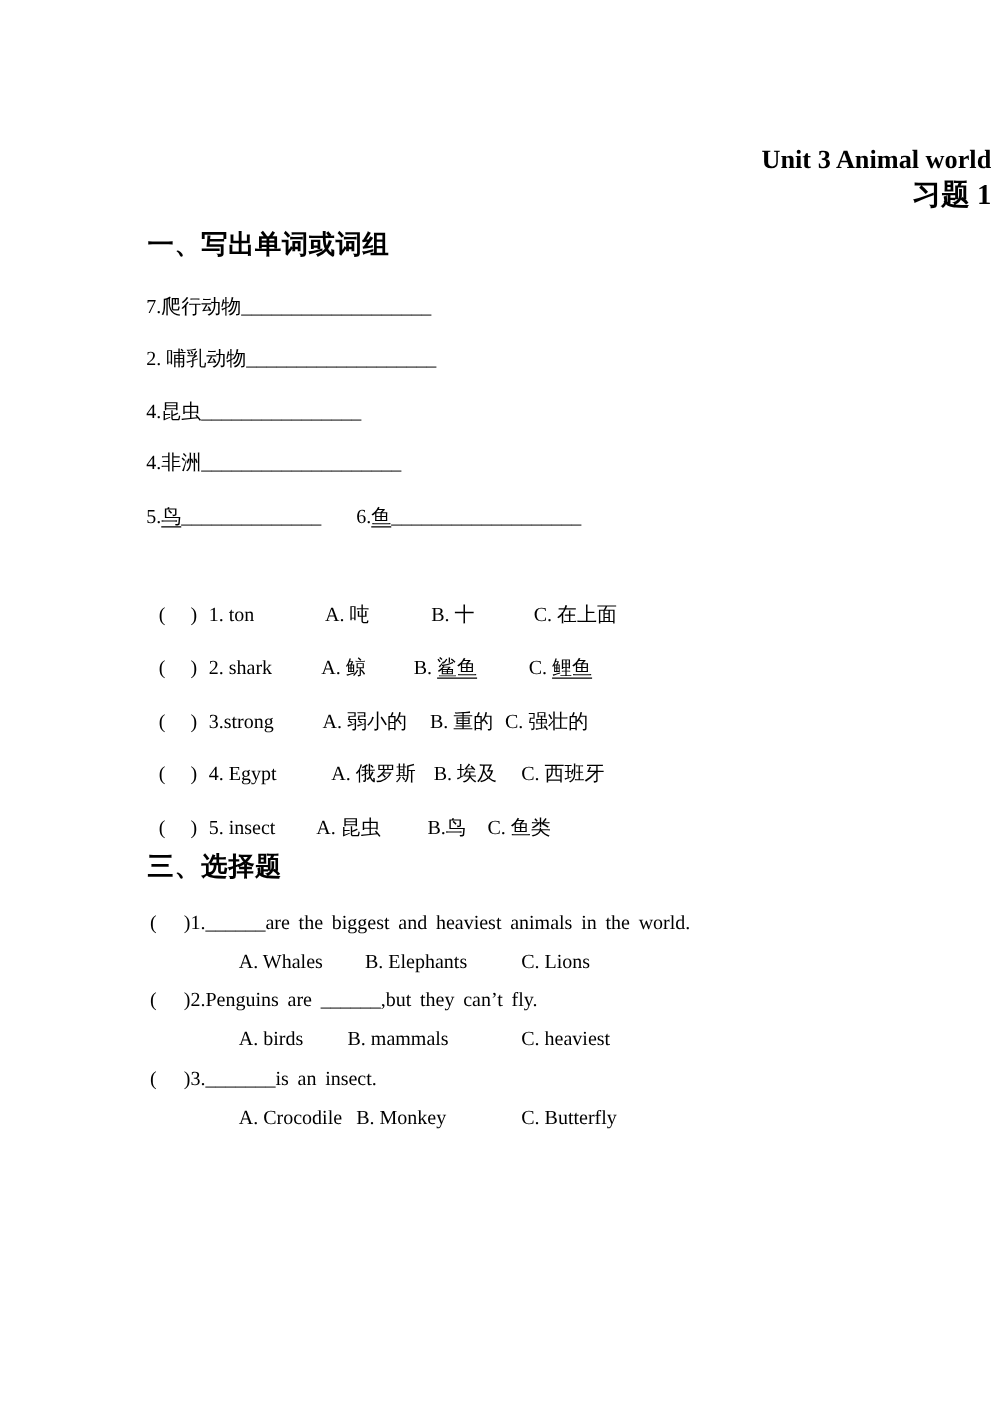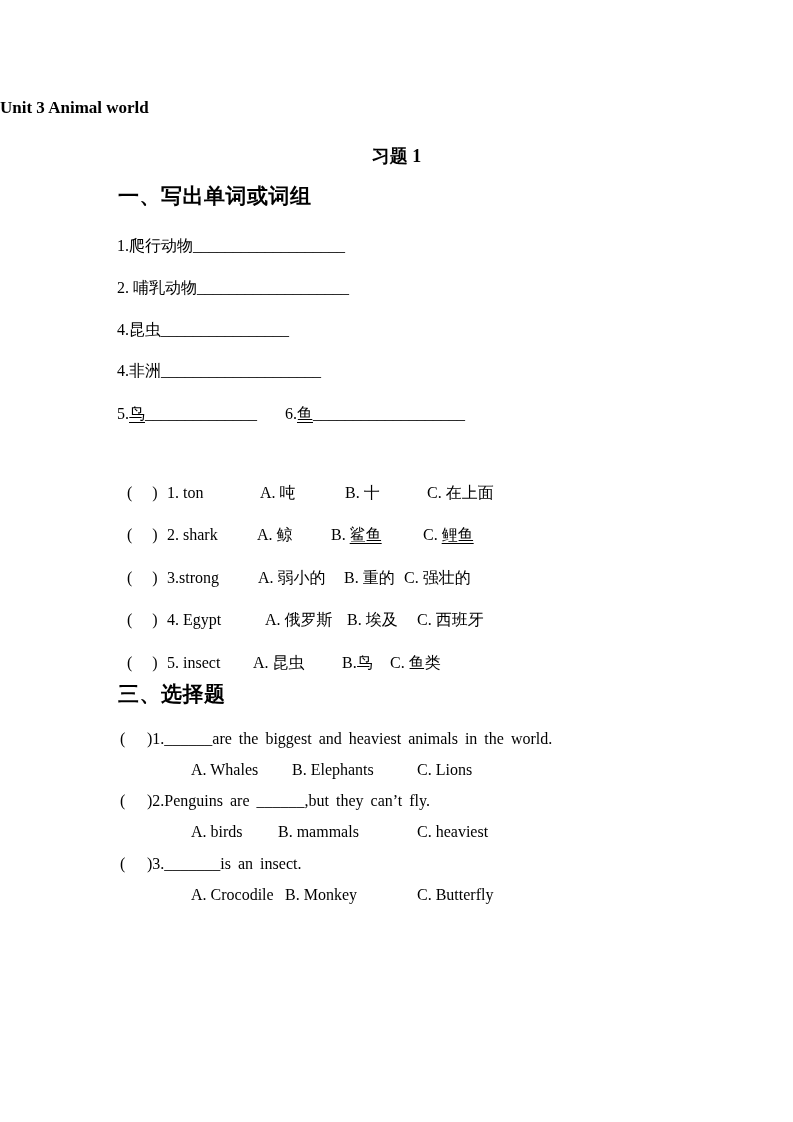--- a/index.html
+++ b/index.html
@@ -9,28 +9,28 @@
     height: 1122px;
     background: #ffffff;
     color: #000000;
     font-family: "Liberation Serif", "DejaVu Serif", serif;
     font-size: 16px;
     overflow: hidden;
   }
   .abs { position: absolute; white-space: nowrap; line-height: 20px; }
 
   .title {
-    left: 0; right: 0; top: 96px;
-    text-align: left;
-    font-size: 17px; font-weight: 700; line-height: 24px;
+    left: 0; right: 0; top: 115px;
+    text-align: right;
+    font-size: 21px; font-weight: 700; line-height: 24px;
   }
   .subtitle {
     left: 0; right: 0; top: 144px;
-    text-align: center;
-    font-size: 18px; font-weight: 700; line-height: 24px;
+    text-align: right;
+    font-size: 23px; font-weight: 700; line-height: 24px;
   }
   .sec-h {
     left: 118px;
     font-family: "Liberation Sans", "DejaVu Sans", sans-serif;
     font-size: 21px; font-weight: 700; line-height: 24px;
     letter-spacing: 0.5px;
   }
   .item { left: 117px; }
   .g6 { position: absolute; left: 168px; top: 0; white-space: nowrap; }
 
@@ -58,21 +58,21 @@
 </head>
 <body>
 
 <div class="page">
 
   <div class="abs title">Unit 3 Animal world</div>
   <div class="abs subtitle">习题 1</div>
 
   <div class="abs sec-h" style="top:184px">一、写出单词或词组</div>
 
-  <div class="abs item" style="top:236px"><span>1.爬行动物</span><span class="blank">___________________</span></div>
+  <div class="abs item" style="top:236px"><span>7.爬行动物</span><span class="blank">___________________</span></div>
 
   <div class="abs item" style="top:278px"><span>2. 哺乳动物</span><span class="blank">___________________</span></div>
 
   <div class="abs item" style="top:320px"><span>4.昆虫</span><span class="blank">________________</span></div>
 
   <div class="abs item" style="top:361px"><span>4.非洲</span><span class="blank">____________________</span></div>
 
   <div class="abs item" style="top:404px"><span>5.</span><span class="u">鸟</span><span class="blank">______________</span><span class="g6"><span>6.</span><span class="u">鱼</span><span class="blank">___________________</span></span></div>
 
 

